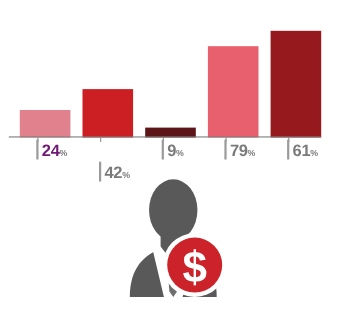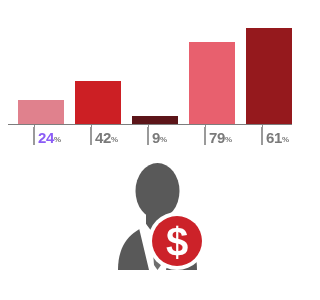--- a/index.html
+++ b/index.html
@@ -111,24 +111,24 @@
 
     <div class="axis-line" style="background: rgb(125, 125, 125);"></div>
 
     <div class="tick" style="left: 34px;"></div>
     <div class="tick" style="left: 91px;"></div>
     <div class="tick" style="left: 148px;"></div>
     <div class="tick" style="left: 205px;"></div>
     <div class="tick" style="left: 262px;"></div>
 
     <div class="label-box" style="left: 33px;">
-      <span class="label-value" style="color: #8b5cf6; margin-top: 41px;">24</span>
+      <span class="label-value" style="color: #701a75; margin-top: 41px;">24</span>
       <span class="label-pct" style="color: rgb(122, 122, 122);">%</span>
     </div>
-    <div class="label-box" style="left: 90px;">
+    <div class="label-box" style="left: 90px; margin-top: 20px;">
       <span class="label-value" style="color: rgb(122, 122, 122);">42</span>
       <span class="label-pct" style="color: rgb(122, 122, 122);">%</span>
     </div>
     <div class="label-box" style="left: 147px;">
       <span class="label-value" style="color: rgb(122, 122, 122);">9</span>
       <span class="label-pct" style="color: rgb(122, 122, 122);">%</span>
     </div>
     <div class="label-box" style="left: 204px;">
       <span class="label-value" style="color: rgb(122, 122, 122);">79</span>
       <span class="label-pct" style="color: rgb(122, 122, 122);">%</span>

